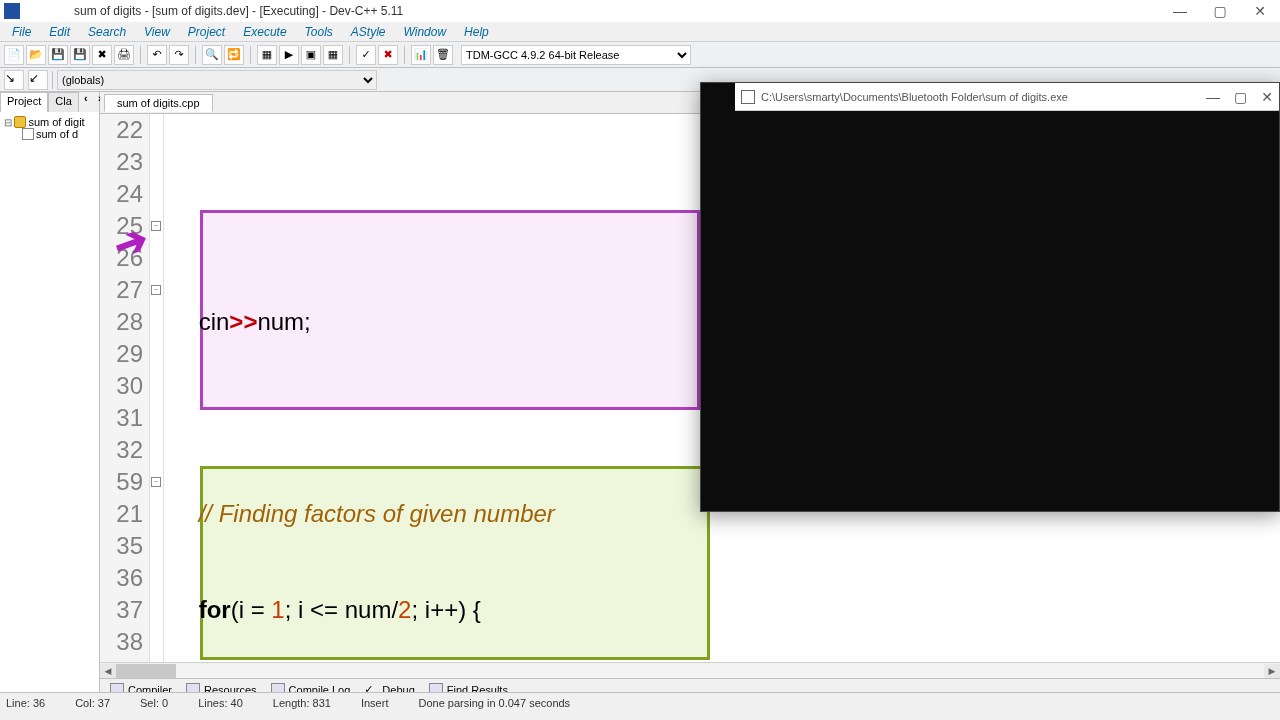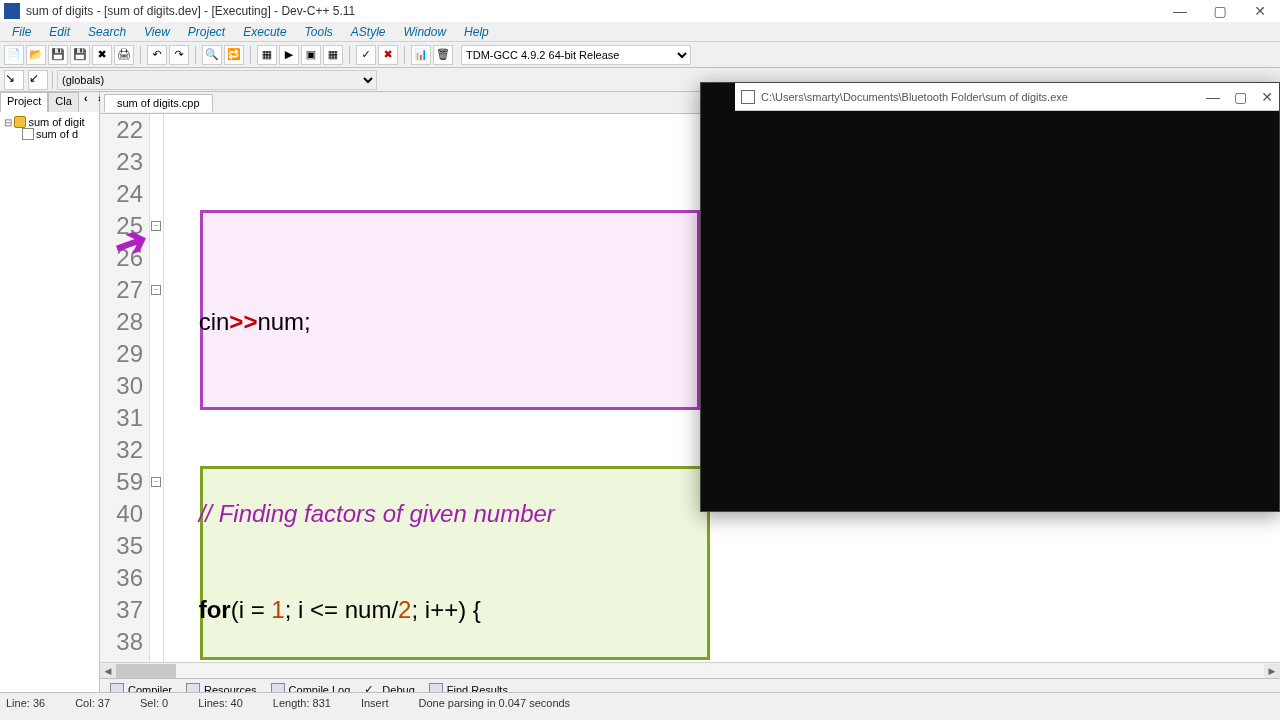--- a/index.html
+++ b/index.html
@@ -1,17 +1,17 @@
 <!DOCTYPE html>
 <html><head>
 <meta charset="utf-8">
 <style>
 * { margin: 0; padding: 0; box-sizing: border-box; font-family: "Segoe UI", Tahoma, sans-serif; }
 body { width: 1280px; height: 720px; background: #f0f0f0; overflow: hidden; position: relative; font-size: 12px; }
-.titlebar { height: 22px; background: #fff; display: flex; align-items: center; padding-left: 4px; color: #333; }
+.titlebar { height: 22px; background: #fff; display: flex; align-items: center; padding-left: 4px; color: #333; gap: 48px; }
 .titlebar .icon { width: 16px; height: 16px; background: #2050a0; margin-right: 6px; display: inline-block; }
 .titlebar .controls { margin-left: auto; display: flex; }
 .titlebar .controls span { width: 40px; height: 22px; display: flex; align-items: center; justify-content: center; color: #555; font-size: 14px; }
 .menubar { height: 20px; background: #f0f0f0; display: flex; align-items: center; padding-left: 4px; gap: 2px; border-bottom: 1px solid #d0d0d0; }
 .menubar span { padding: 2px 8px; color: #0369a1; font-style: italic; }
 .toolbar { height: 26px; background: #eef0f2; border-bottom: 1px solid #c0c0c0; display: flex; align-items: center; padding-left: 4px; gap: 2px; }
 .toolbar .btn { width: 20px; height: 20px; background: #fdfdfd; border: 1px solid #ccc; display: inline-flex; align-items: center; justify-content: center; font-size: 11px; }
 .toolbar .sep { width: 1px; height: 18px; background: #c0c0c0; margin: 0 4px; }
 .toolbar select { height: 20px; font-size: 11px; border: 1px solid #ccc; background: #fff; }
 .globals-row { height: 24px; background: #eef0f2; border-bottom: 1px solid #c0c0c0; display: flex; align-items: center; padding-left: 4px; gap: 4px; }
@@ -32,21 +32,21 @@
 .editor-wrap { flex: 1; display: flex; flex-direction: column; background: #fff; position: relative; }
 .file-tab { height: 22px; display: flex; align-items: center; background: #f0f0f0; border-bottom: 1px solid #c0c0c0; }
 .file-tab .tab { background: #fff; border: 1px solid #c0c0c0; border-bottom: 1px solid #fff; padding: 2px 12px; font-size: 11px; margin-left: 4px; }
 .editor { flex: 1; display: flex; font-family: Consolas, monospace; font-size: 24px; position: relative; overflow: hidden; }
 .gutter { width: 50px; background: #f4f4f4; text-align: right; color: #808080; padding-right: 6px; border-right: 1px solid #e0e0e0; line-height: 32px; }
 .fold-gutter { width: 14px; background: #fff; border-right: 1px solid #e0e0e0; line-height: 32px; color: #888; font-size: 10px; position: relative; }
 .fold-gutter .fm { position: absolute; left: 1px; width: 10px; height: 10px; border: 1px solid #888; background: #fff; font-size: 8px; line-height: 8px; text-align: center; }
 .code { flex: 1; padding-left: 8px; line-height: 32px; white-space: pre; position: relative; }
 .code .line { height: 32px; position: relative; }
 .kw { color: #000; font-weight: bold; }
-.cm { color: #a21caf; font-style: italic; }
+.cm { color: #a16207; font-style: italic; }
 .num { color: #c04000; }
 .op { color: #c00000; font-weight: bold; }
 .id { color: #000; }
 .box-a { position: absolute; border: 3px solid #b040c0; background: rgba(240,180,240,0.25); pointer-events: none; }
 .box-b { position: absolute; border: 3px solid #80a020; background: rgba(200,230,140,0.30); pointer-events: none; }
 .arrow { position: absolute; color: #b020c0; font-size: 40px; font-weight: bold; transform: rotate(-20deg); }
 .bottom-tabs { height: 22px; background: #f0f0f0; border-top: 1px solid #c0c0c0; display: flex; align-items: center; gap: 14px; padding-left: 10px; font-size: 11px; }
 .bottom-tabs .bt { display: flex; align-items: center; gap: 4px; }
 .bottom-tabs .bi { width: 14px; height: 14px; border: 1px solid #888; background: #e0e0f0; }
 .statusbar { position: absolute; bottom: 8px; left: 0; right: 0; height: 20px; background: #f0f0f0; border-top: 1px solid #c0c0c0; display: flex; align-items: center; font-size: 11px; padding-left: 6px; gap: 30px; color: #333; }
@@ -161,21 +161,21 @@
           <div>24</div>
           <div>25</div>
           <div>26</div>
           <div>27</div>
           <div>28</div>
           <div>29</div>
           <div>30</div>
           <div>31</div>
           <div>32</div>
           <div>59</div>
-          <div>40</div>
+          <div>21</div>
           <div>35</div>
           <div>36</div>
           <div>37</div>
           <div>38</div>
       </div>
       <div class="fold-gutter">
         <div class="fm" style="top:107px">−</div>
         <div class="fm" style="top:171px">−</div>
         <div class="fm" style="top:363px">−</div>
       </div>

